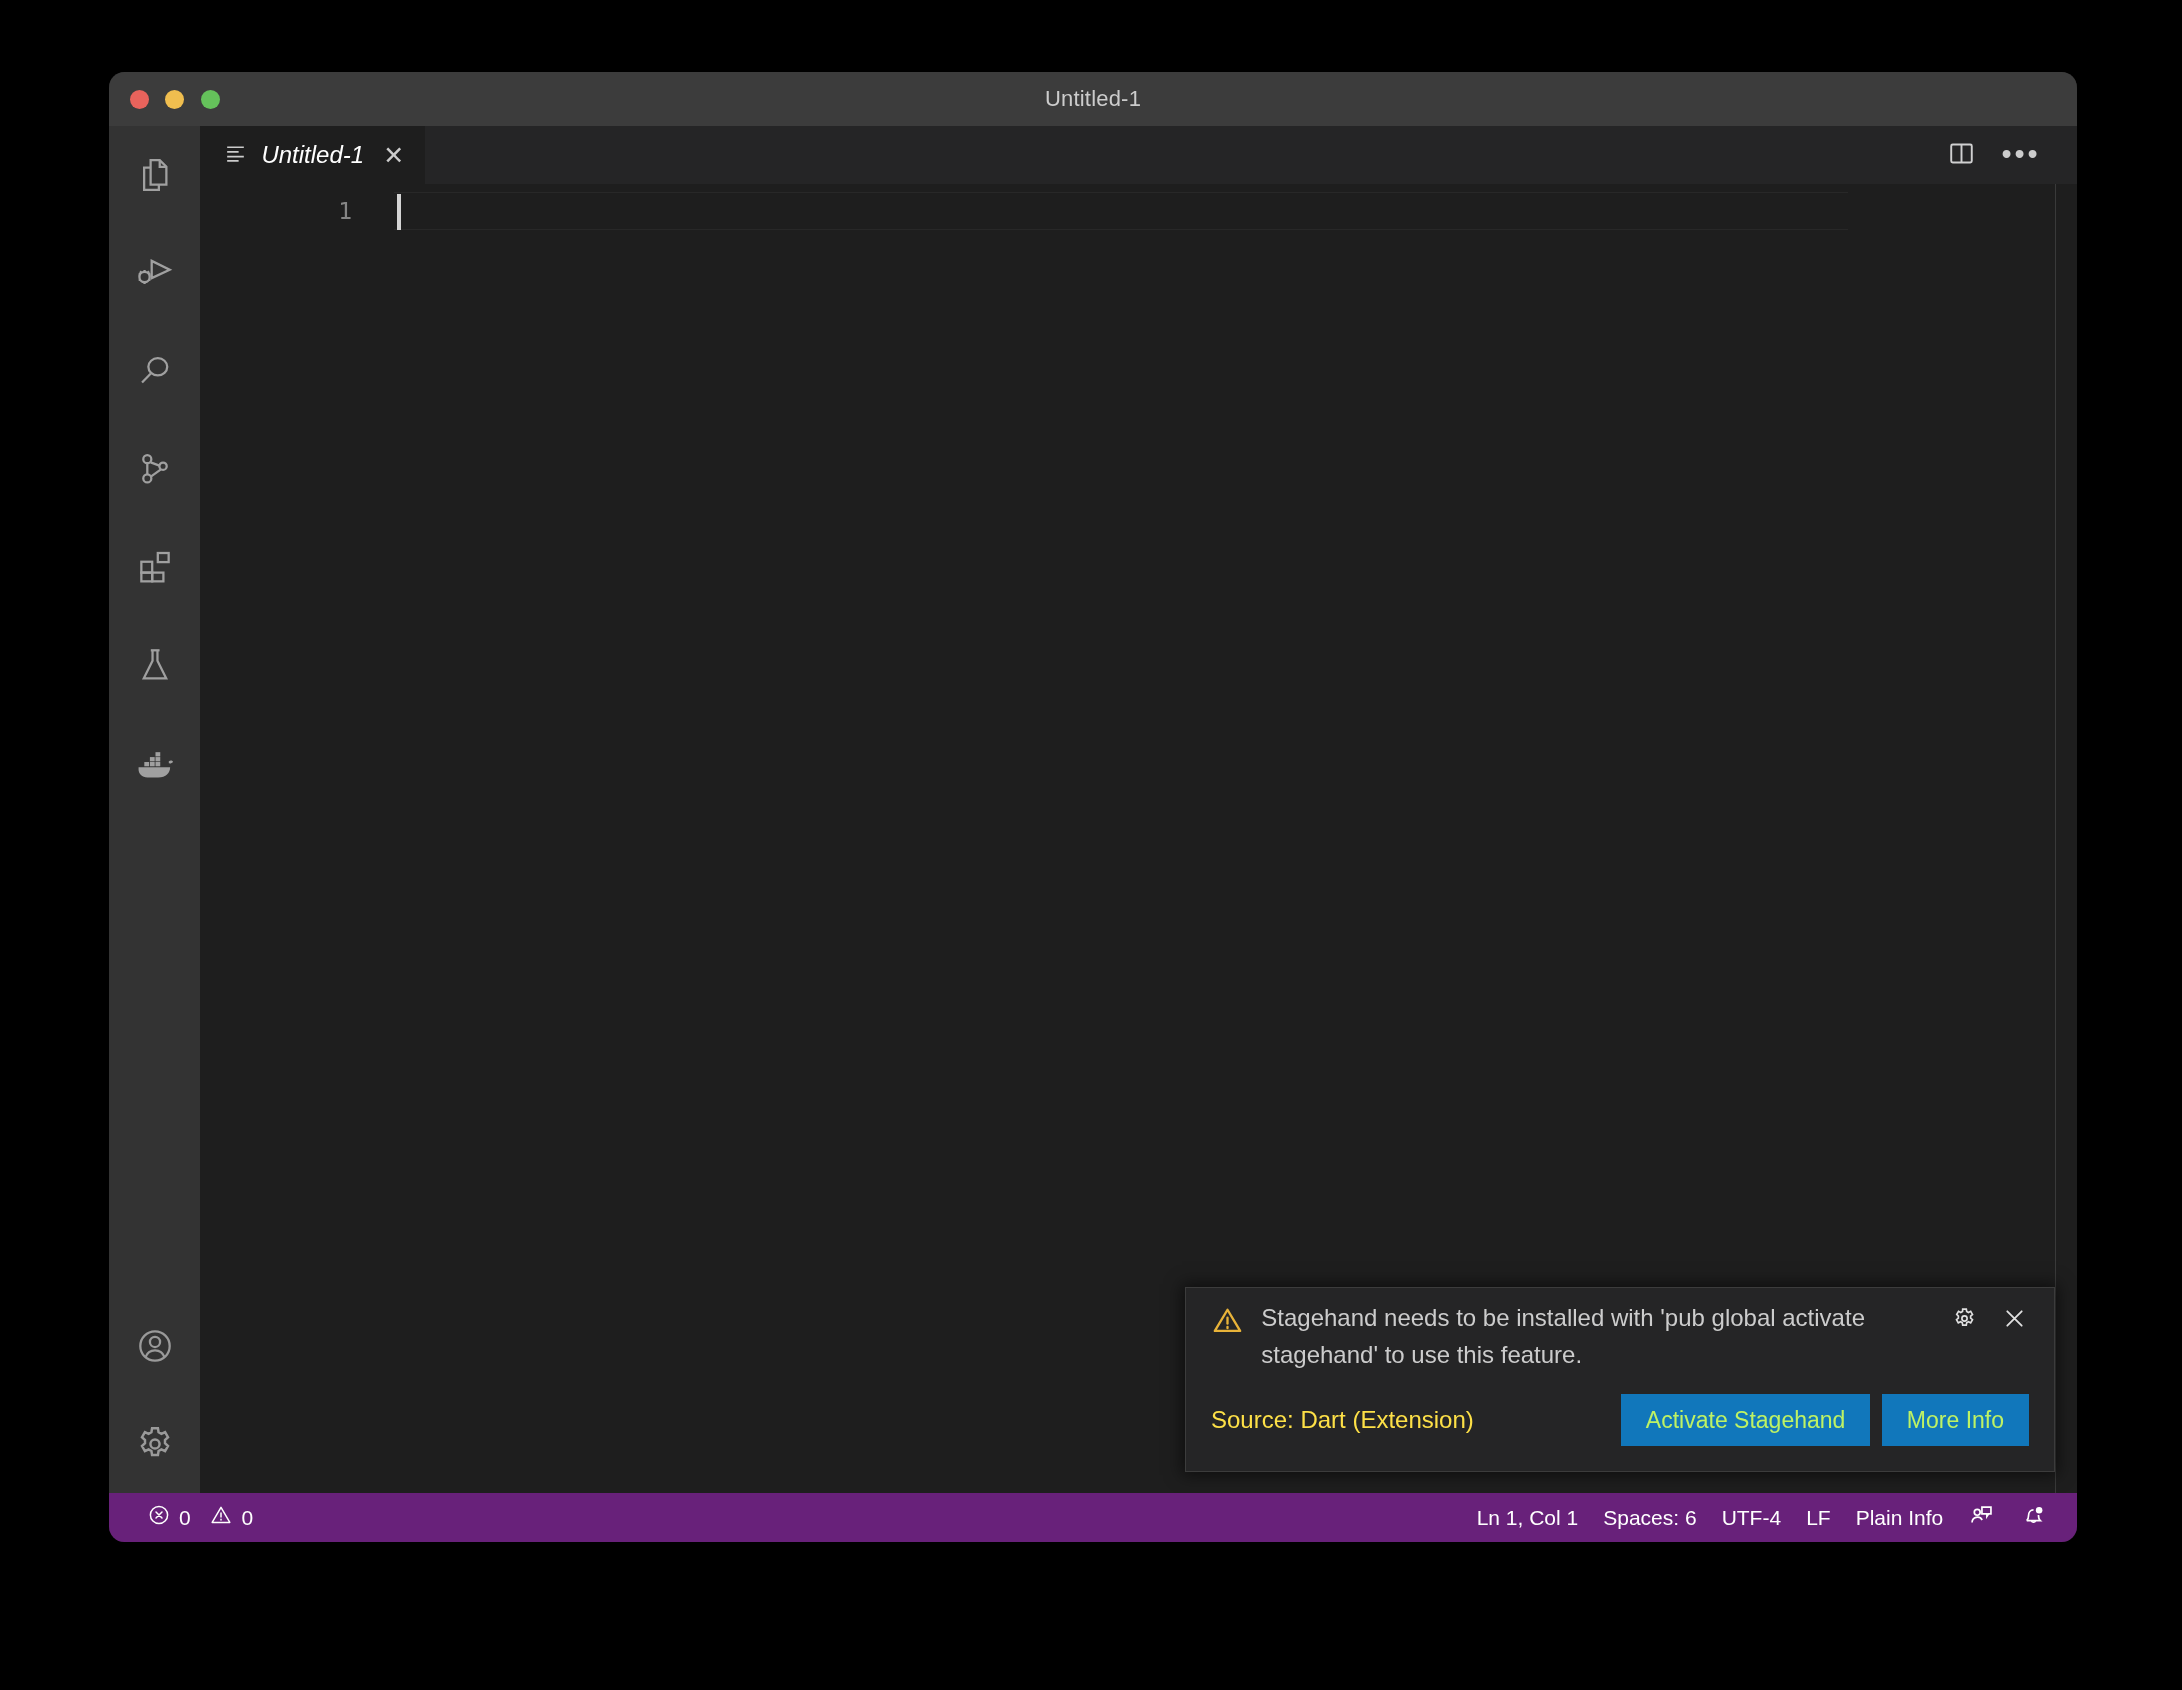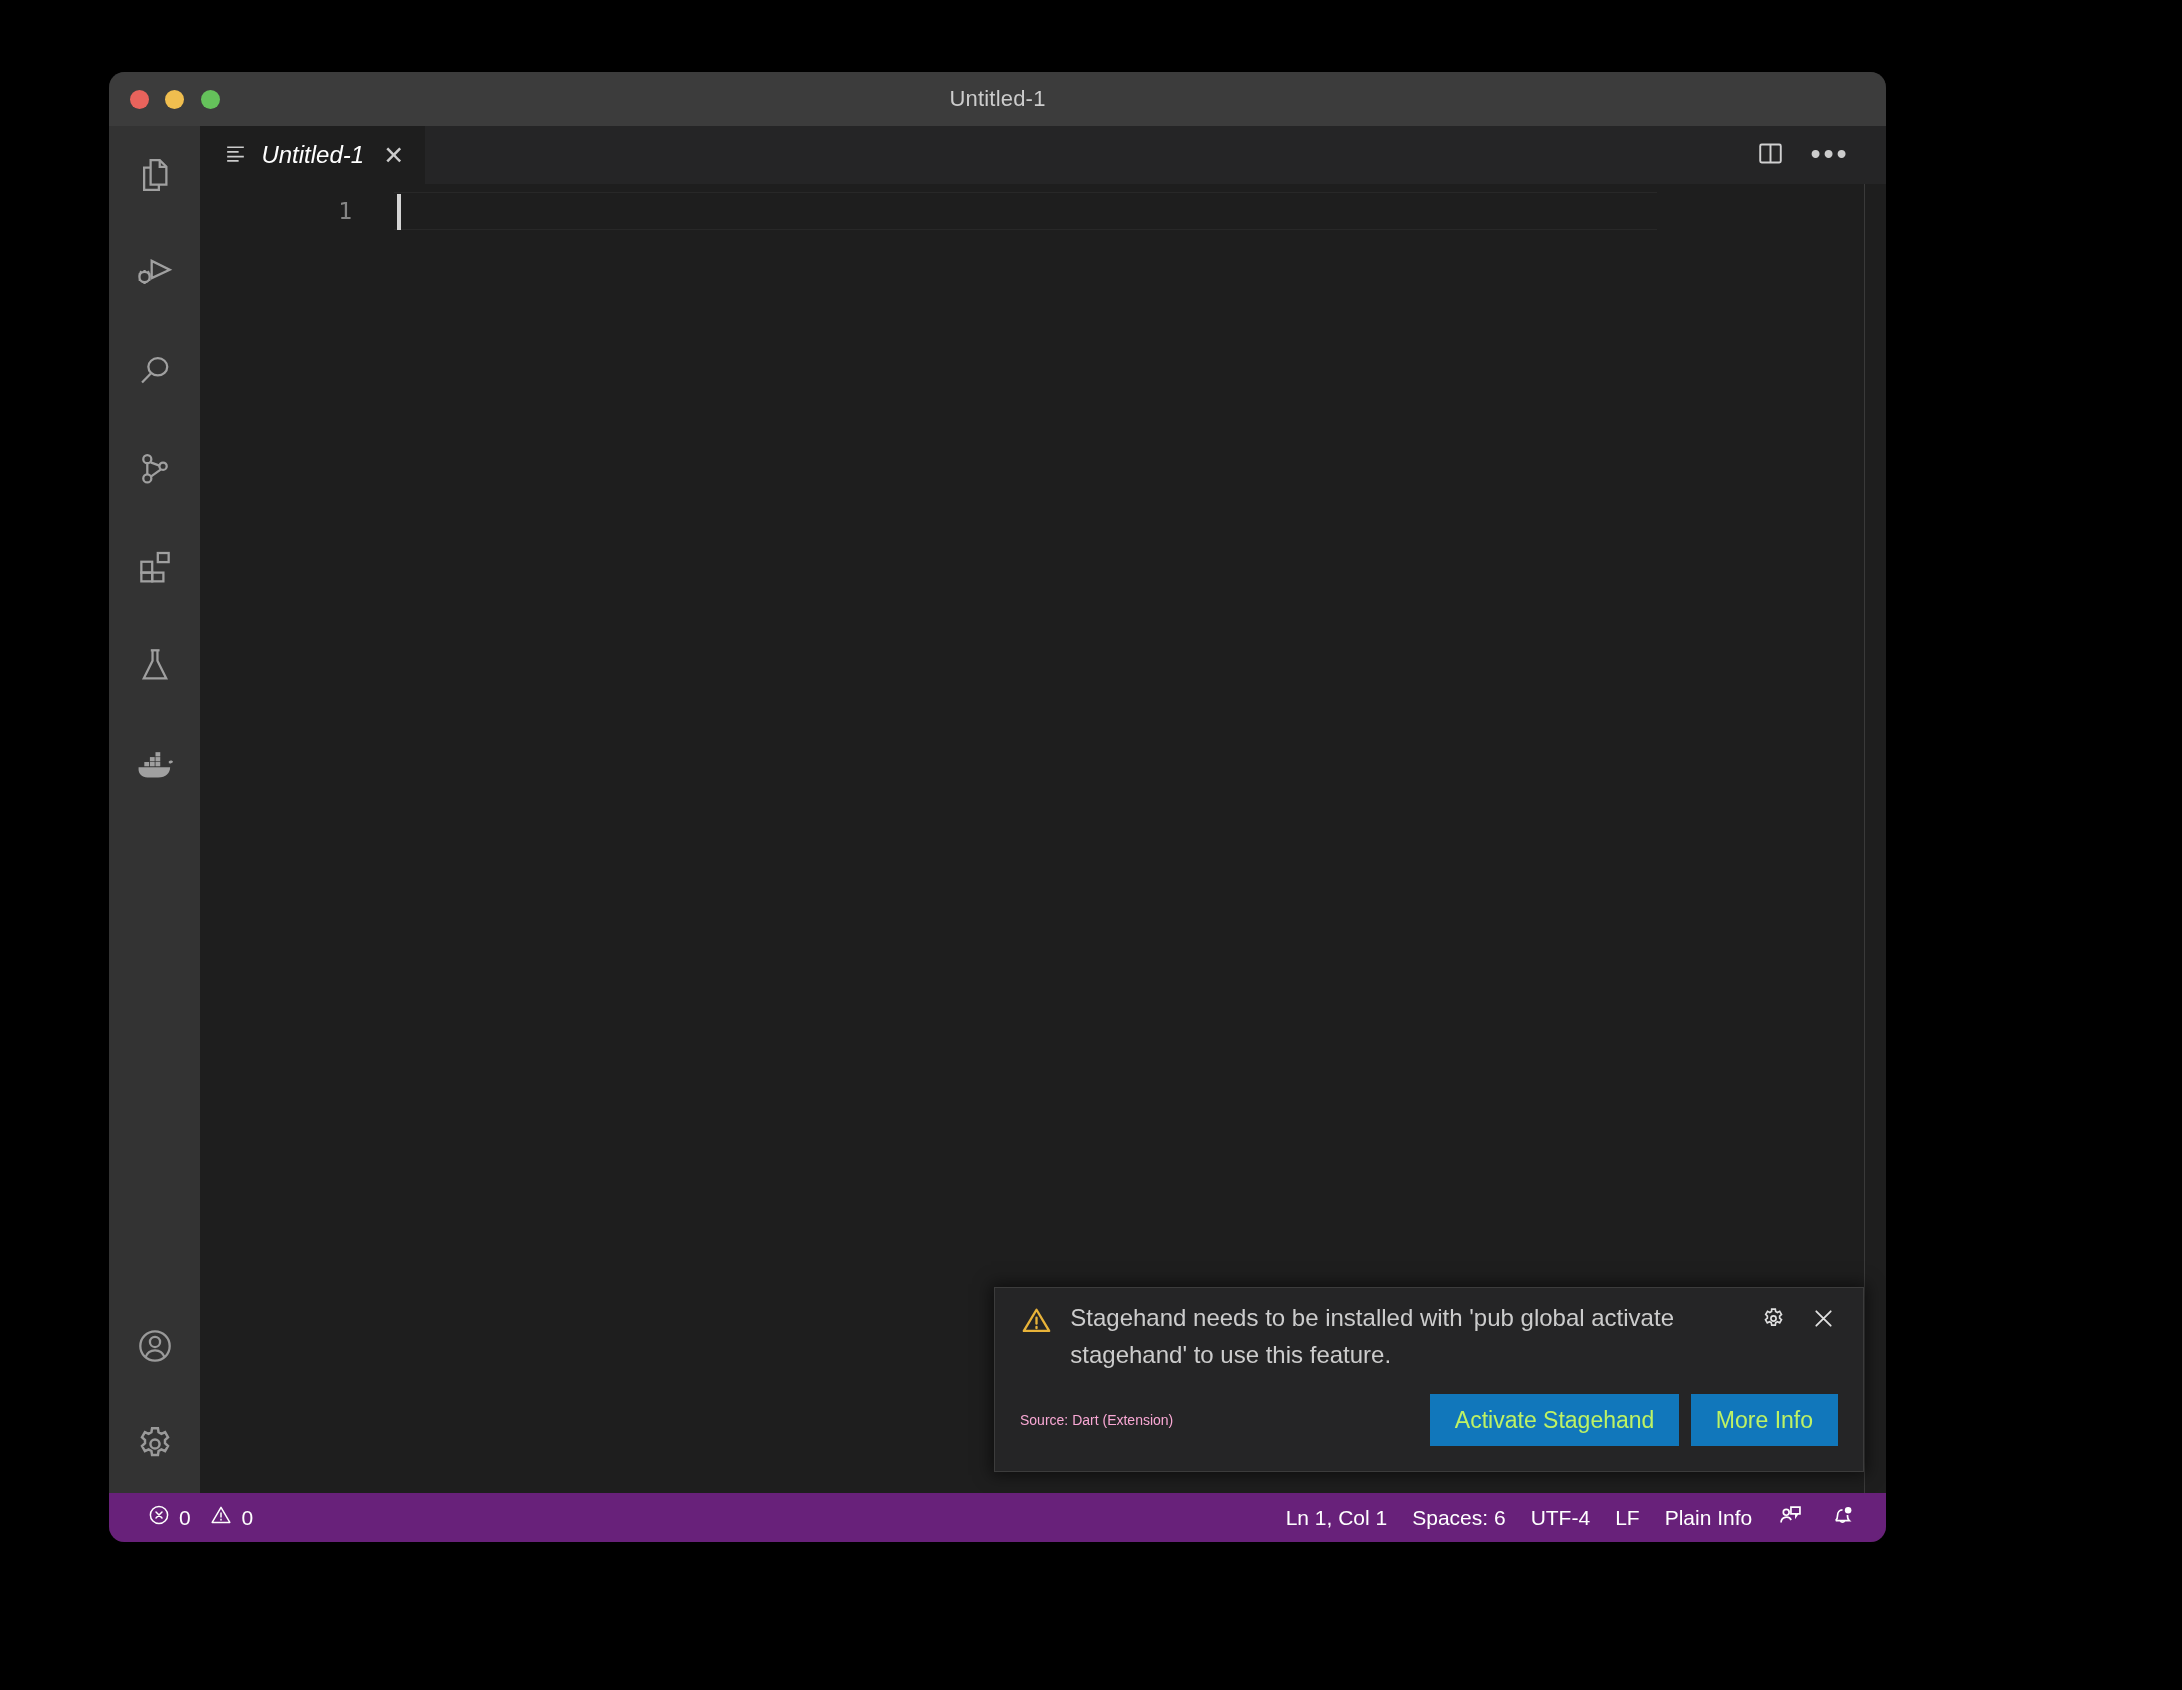--- a/index.html
+++ b/index.html
@@ -10,21 +10,21 @@
     height: 1691px;
     overflow: hidden;
     font-family: "Liberation Sans", sans-serif;
   }
 
   
   #window {
     position: absolute;
     left: 109px;
     top: 72px;
-    width: 1777px;
+    width: 1968px;
     height: 1470px;
     border-radius: 15.4px;
     overflow: hidden;
     background: #1e1e1e;
     box-shadow: 0 11.5px 46px rgba(0,0,0,0.85);
   }
 
   
   #titlebar {
     position: absolute;
@@ -247,22 +247,22 @@
     justify-content: center;
     cursor: pointer;
   }
   #notif-bottom {
     display: flex;
     align-items: center;
     justify-content: space-between;
     padding: 21px 25px 25px 25px;
   }
   #notif-source {
-    color: #f9a8d4;
-    font-size: 14px;
+    color: #fde047;
+    font-size: 24px;
   }
   .notif-actions { display: flex; gap: 11.5px; }
   .notif-action {
     background: #1177bb;
     color: #bef264;
     border: none;
     font-size: 23px;
     font-family: "Liberation Sans", sans-serif;
     padding: 12.5px 25px;
     cursor: pointer;

